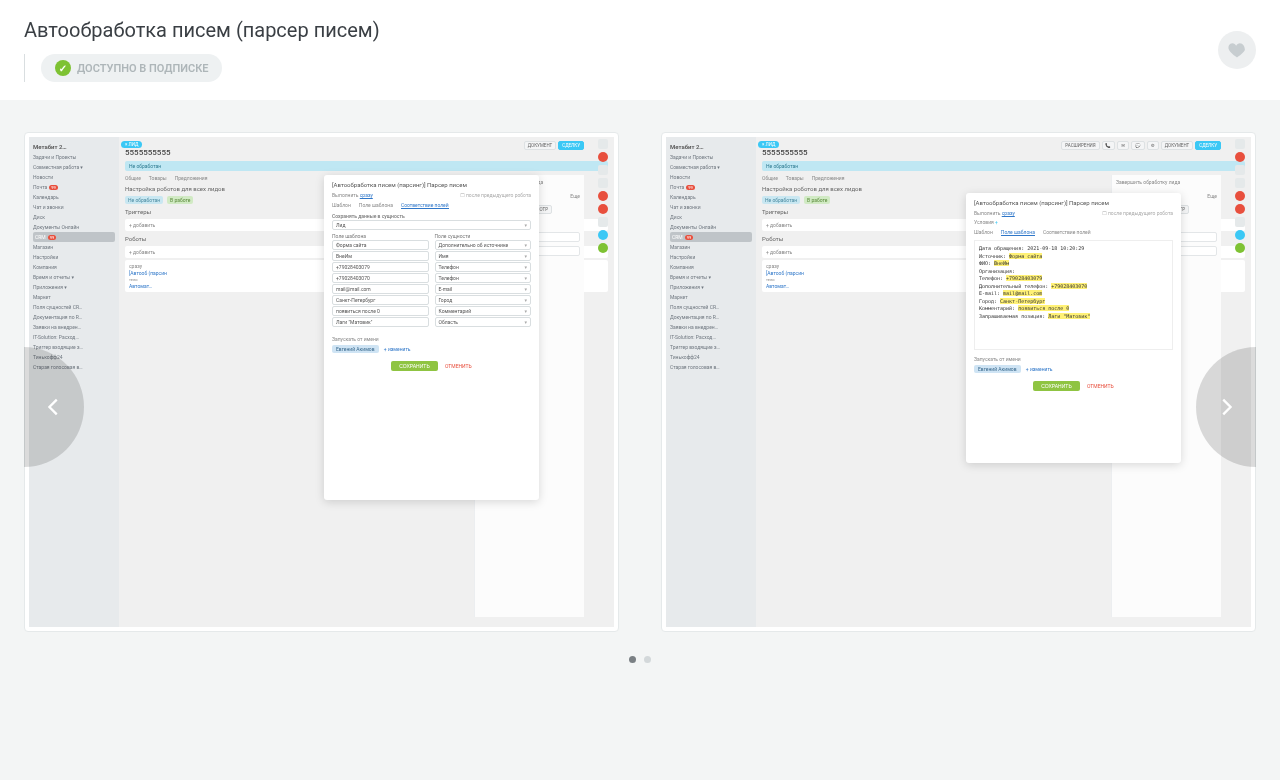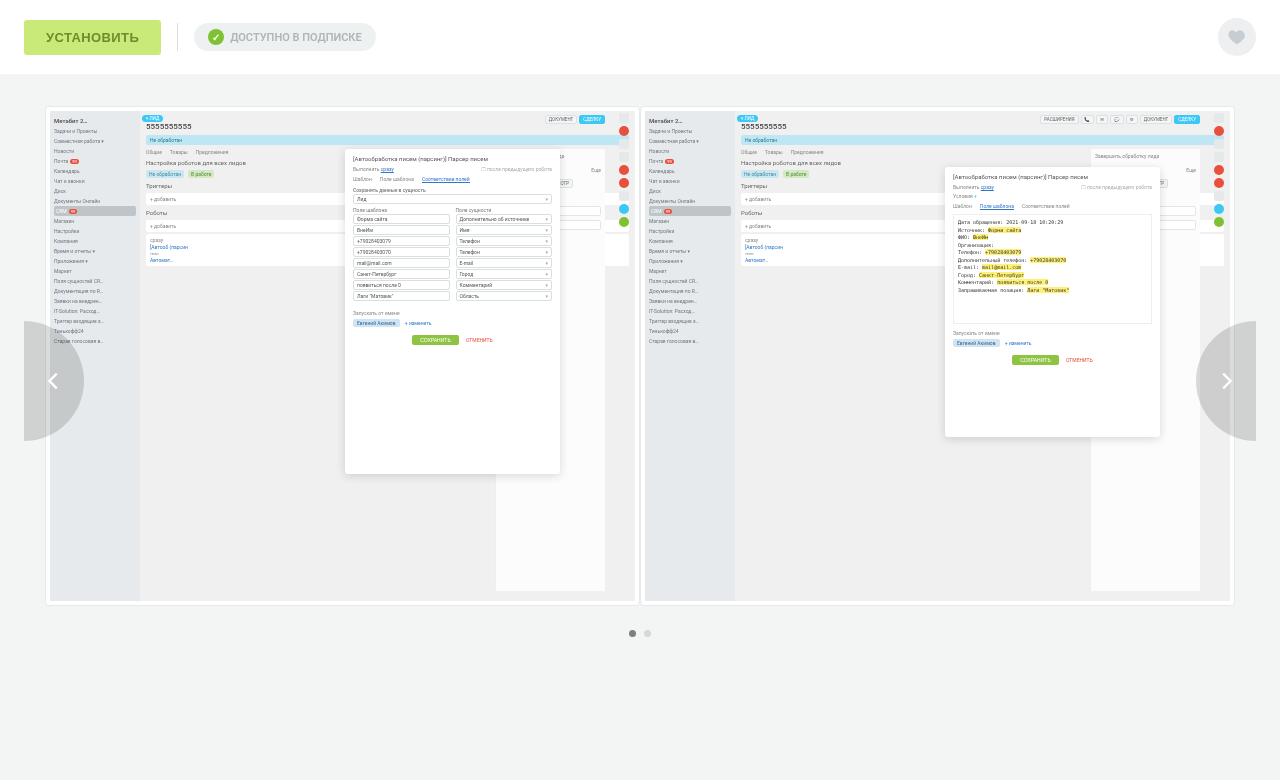--- a/index.html
+++ b/index.html
@@ -12,21 +12,21 @@
   .title-block h1 { font-size: 20px; font-weight: 400; color: #3a3f44; }
   .actions { display: flex; align-items: center; gap: 16px; }
   .install-btn { background: #c9ea79; color: #6e8c2e; border: none; padding: 10px 22px; font-size: 13px; font-weight: 700; letter-spacing: 0.4px; border-radius: 3px; cursor: pointer; }
   .divider-v { width: 1px; height: 28px; background: #d9dee0; }
   .pill { display: inline-flex; align-items: center; gap: 6px; background: #eef1f2; padding: 6px 14px; border-radius: 14px; font-size: 11px; font-weight: 600; color: #aeb6b9; }
   .pill .check { width: 16px; height: 16px; border-radius: 50%; background: #7ec233; color: #fff; display: inline-flex; align-items: center; justify-content: center; font-size: 10px; }
   .fav { margin-left: auto; width: 38px; height: 38px; border-radius: 50%; background: #edeff0; display: flex; align-items: center; justify-content: center; color: #c7cdd0; cursor: pointer; }
   .fav svg { width: 20px; height: 20px; }
 
   .content { padding: 32px 24px 50px; position: relative; }
-  .gallery { display: flex; justify-content: center; position: relative; }
+  .gallery { display: flex; justify-content: space-between; position: relative; }
   .card { width: 595px; height: 500px; background: #fff; border: 1px solid #e5e9ea; border-radius: 4px; padding: 4px; display: flex; align-items: center; justify-content: center; overflow: hidden; }
   .shot { width: 100%; height: 100%; background: #f0f0f0; display: flex; font-size: 5px; position: relative; }
   .shot .side { width: 90px; background: #e7eaec; padding: 4px; }
   .shot .side .brand { font-size: 6px; font-weight: 600; color: #555; padding: 2px 0; }
   .shot .side .menu div { font-size: 5px; color: #707880; padding: 2px 0; white-space: nowrap; overflow: hidden; text-overflow: ellipsis; }
   .shot .side .menu .active { color: #fff; background: #bfc4c8; border-radius: 2px; padding-left: 2px; }
   .shot .badge { display: inline-block; background: #e84f3d; color: #fff; border-radius: 6px; padding: 0 2px; font-size: 4px; margin-left: 2px; }
   .shot .main { flex: 1; background: #f0f0f0; padding: 4px 6px; position: relative; }
   .shot .pill-lead { display:inline-block; background:#3bc8f5; color:#fff; font-size:4.5px; padding:1px 4px; border-radius:6px; margin-left:-4px; }
   .shot .lead-title { font-size: 8px; font-weight: 500; color: #444; margin-bottom: 4px; }
@@ -78,22 +78,22 @@
 
   .dots { display:flex; gap:8px; justify-content:center; margin-top:24px; }
   .dots span { width:7px; height:7px; border-radius:50%; background:#d3d8da; cursor:pointer; }
   .dots span.on { background:#7a8084; }
 </style>
 </head>
 <body>
 
 <div class="topbar">
   <div class="title-block">
+    <h1>Автообработка писем (парсер писем)</h1>
     <div class="actions">
-      <button class="install-btn">УСТАНОВИТЬ</button>
       <div class="divider-v"></div>
       <div class="pill">
         <span class="check">✓</span>
         <span>ДОСТУПНО В ПОДПИСКЕ</span>
       </div>
     </div>
   </div>
   <div class="fav">
     <svg viewBox="0 0 24 24">
         <path d="M12 21s-7-4.5-9.5-9C.5 8 3 4 6.5 4c2 0 3.5 1.2 4.5 3 .9-1.8 2.5-3 4.5-3C19 4 21.5 8 21.5 12 19 16.5 12 21 12 21z" fill="currentColor"></path>

